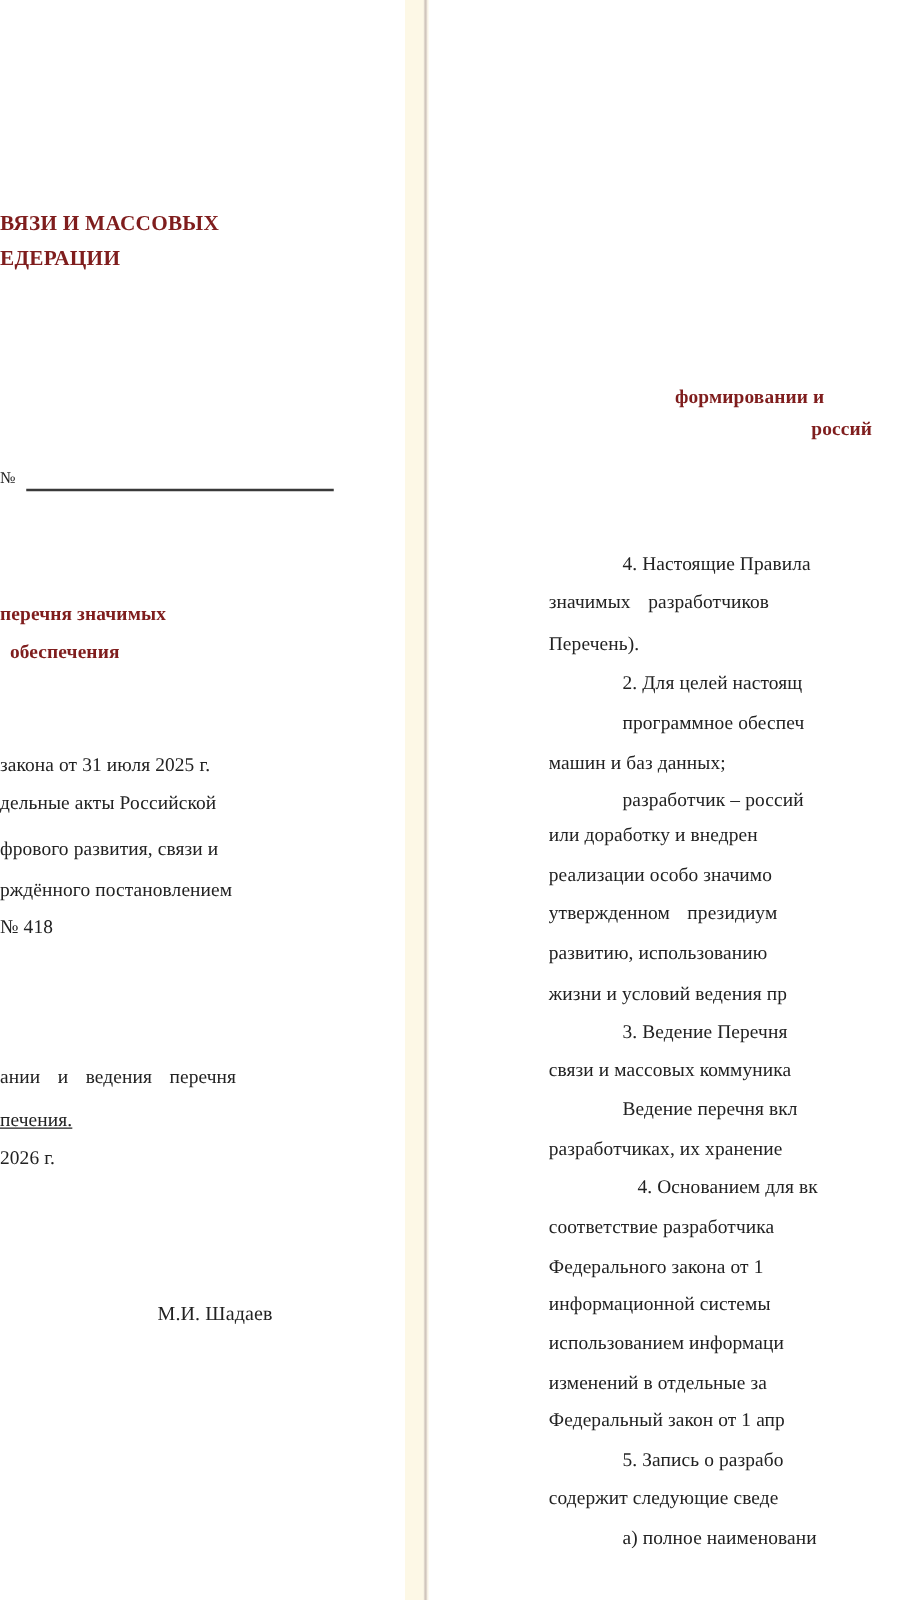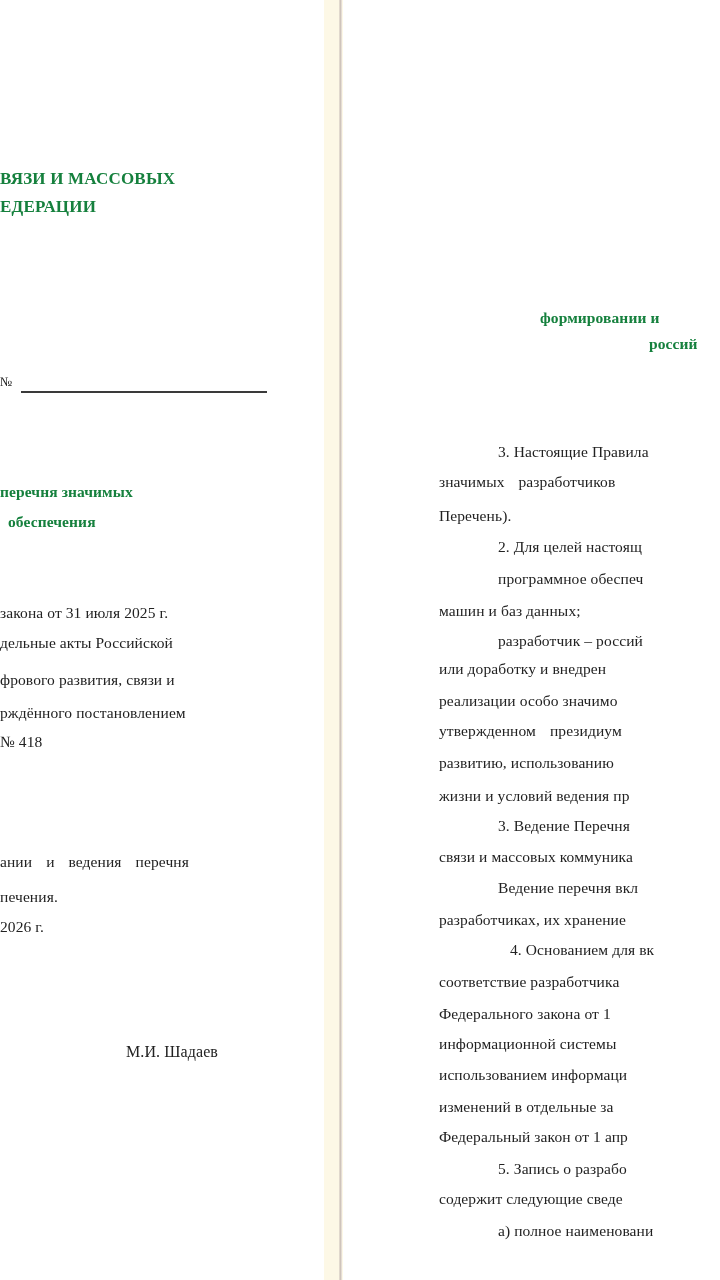--- a/index.html
+++ b/index.html
@@ -43,21 +43,21 @@
     .line {
       position: absolute;
       white-space: nowrap;
       font-size: 15.5px;
       line-height: 18px;
       color: #222;
       letter-spacing: 0.1px;
     }
     .bold {
       font-weight: bold;
-      color: #15803d;
+      color: #7f1d1d;
     }
     .caps {
       font-size: 17px;
       letter-spacing: 0.2px;
     }
     .rule {
       position: absolute;
       height: 2px;
       background: #3a3a3a;
     }
@@ -76,34 +76,34 @@
   <div class="line bold" style="left:0; top:483px;">перечня значимых</div>
   <div class="line bold" style="left:8px; top:513px;">обеспечения</div>
 
   <div class="line" style="left:0; top:604px;">закона от 31 июля 2025 г.</div>
   <div class="line" style="left:0; top:634px;">дельные акты Российской</div>
   <div class="line" style="left:0; top:671px;">фрового развития, связи и</div>
   <div class="line" style="left:0; top:704px;">рждённого постановлением</div>
   <div class="line" style="left:0; top:733px;">№ 418</div>
 
   <div class="line justify-spread" style="left:0; top:853px;">ании и ведения перечня</div>
-  <div class="line" style="left:0; top:888px;">печения.</div>
+  <div class="line" style="left:0; top:888px;text-decoration:underline;">печения.</div>
   <div class="line" style="left:0; top:918px;">2026 г.</div>
 
   <div class="line" style="left:126px; top:1043px; font-size:16px;text-align:right;">М.И. Шадаев</div>
 </div>
 
 <div class="gutter"></div>
 <div class="gutter-edge"></div>
 
 <div class="page" id="page-right">
   <div class="line bold" style="left:197px; top:309px;">формировании и</div>
   <div class="line bold" style="left:306px; top:335px;">россий</div>
 
-  <div class="line" style="left:155px; top:443px;">3. Настоящие Правила</div>
+  <div class="line" style="left:155px; top:443px;">4. Настоящие Правила</div>
   <div class="line justify-spread" style="left:96px; top:473px;">значимых   разработчиков</div>
   <div class="line" style="left:96px; top:507px;">Перечень).</div>
   <div class="line" style="left:155px; top:538px;">2. Для целей настоящ</div>
   <div class="line" style="left:155px; top:570px;">программное обеспеч</div>
   <div class="line" style="left:96px; top:602px;">машин и баз данных;</div>
   <div class="line" style="left:155px; top:632px;">разработчик – россий</div>
   <div class="line" style="left:96px; top:660px;">или доработку и внедрен</div>
   <div class="line" style="left:96px; top:692px;">реализации особо значимо</div>
   <div class="line justify-spread" style="left:96px; top:722px;">утвержденном    президиум</div>
   <div class="line" style="left:96px; top:754px;">развитию, использованию</div>

